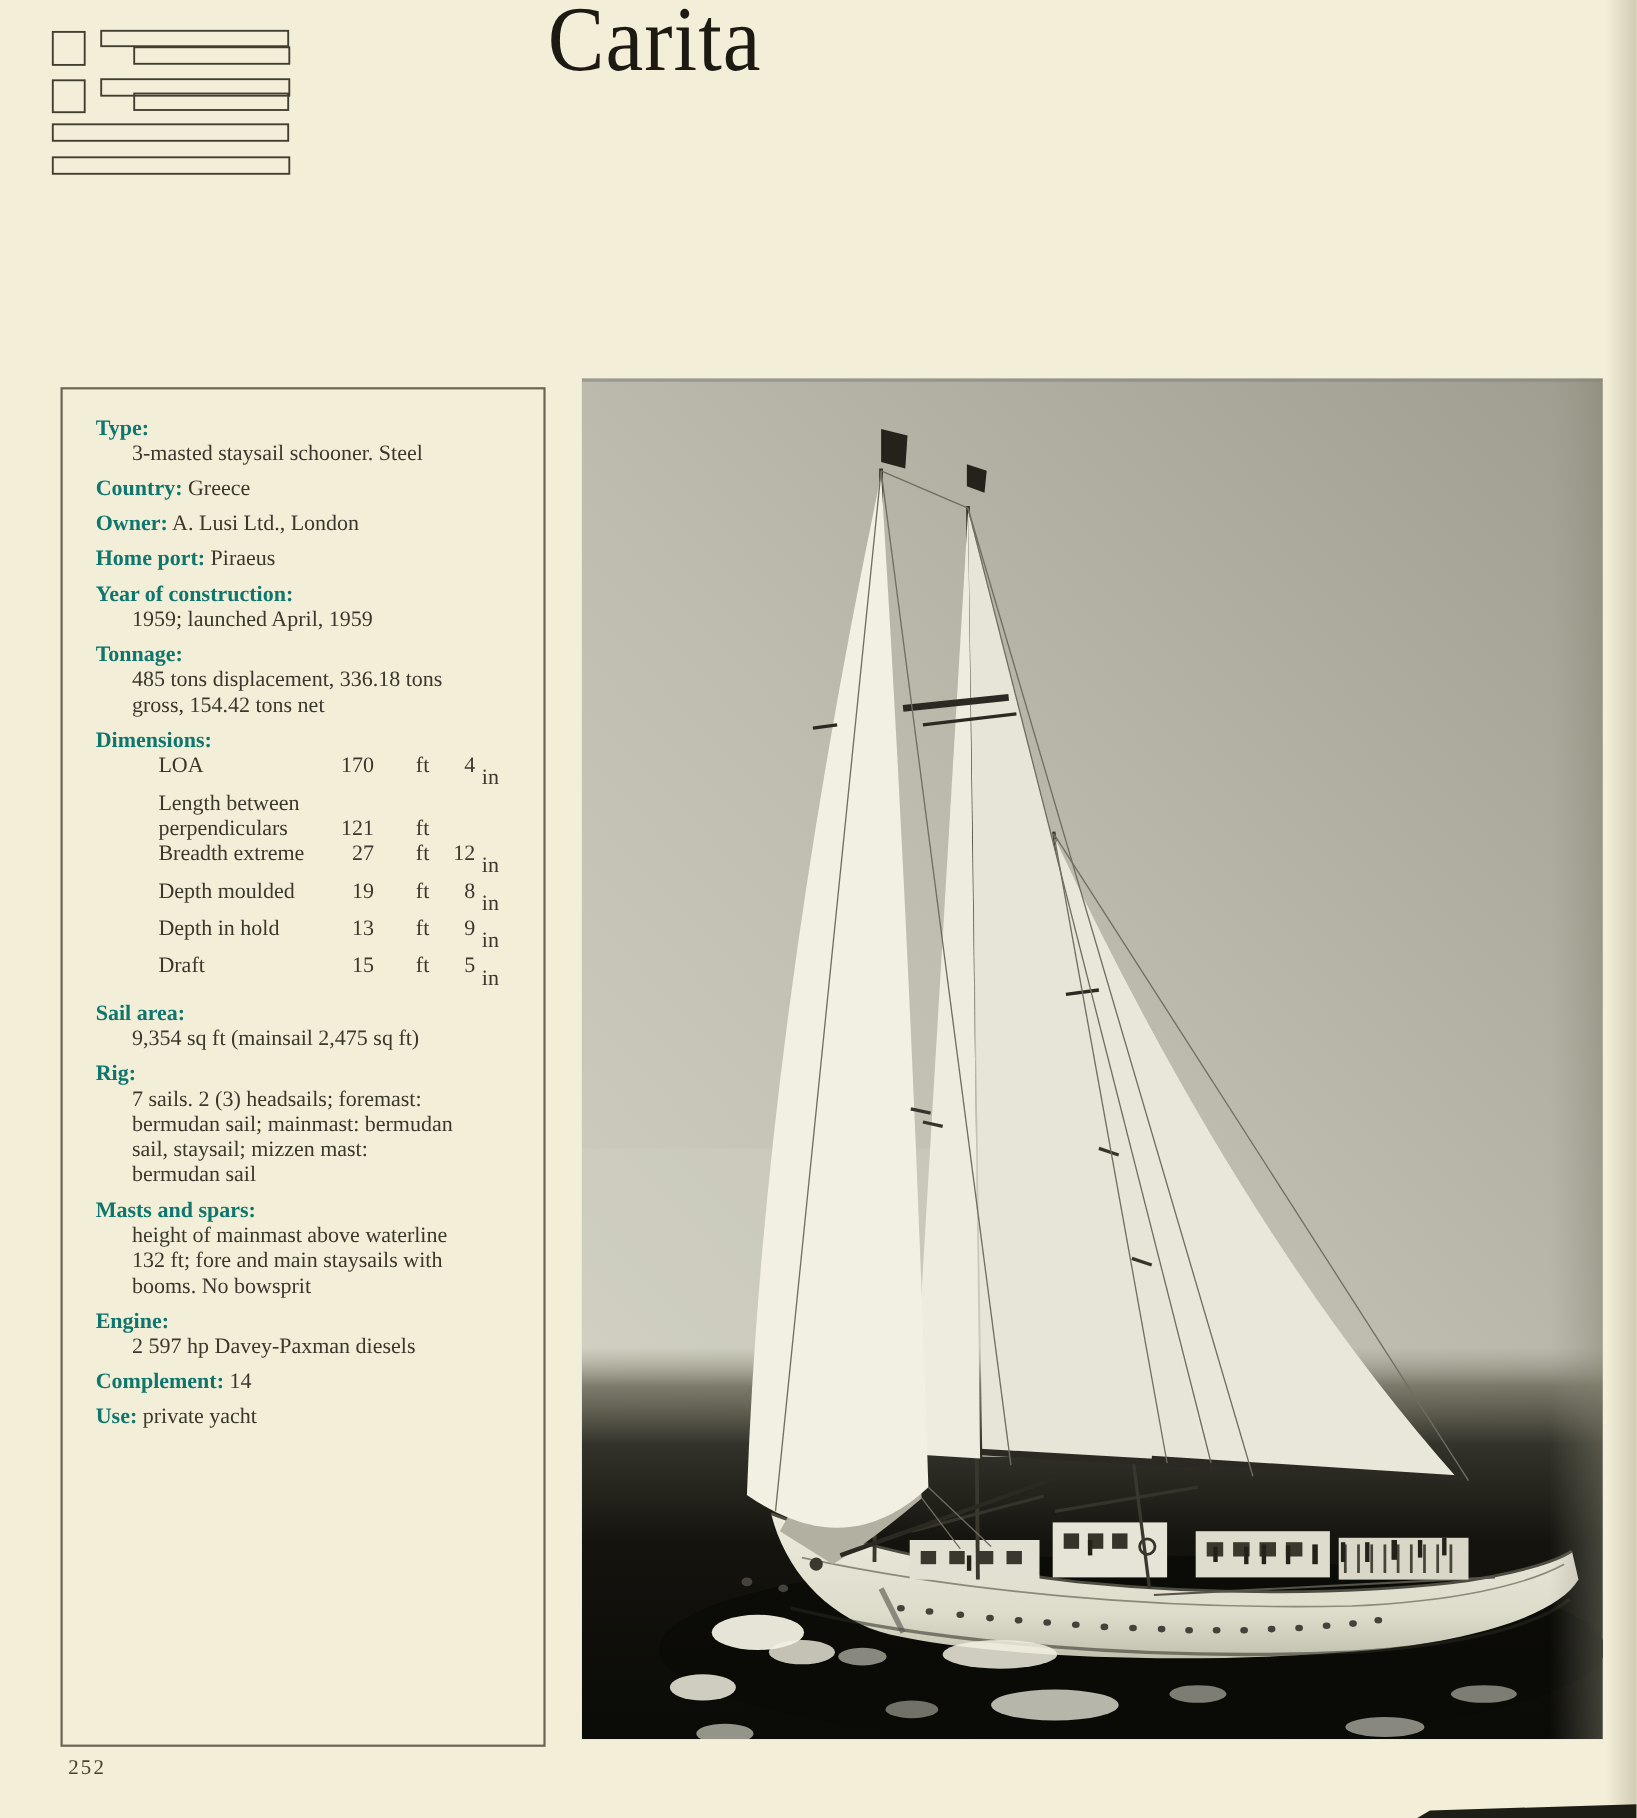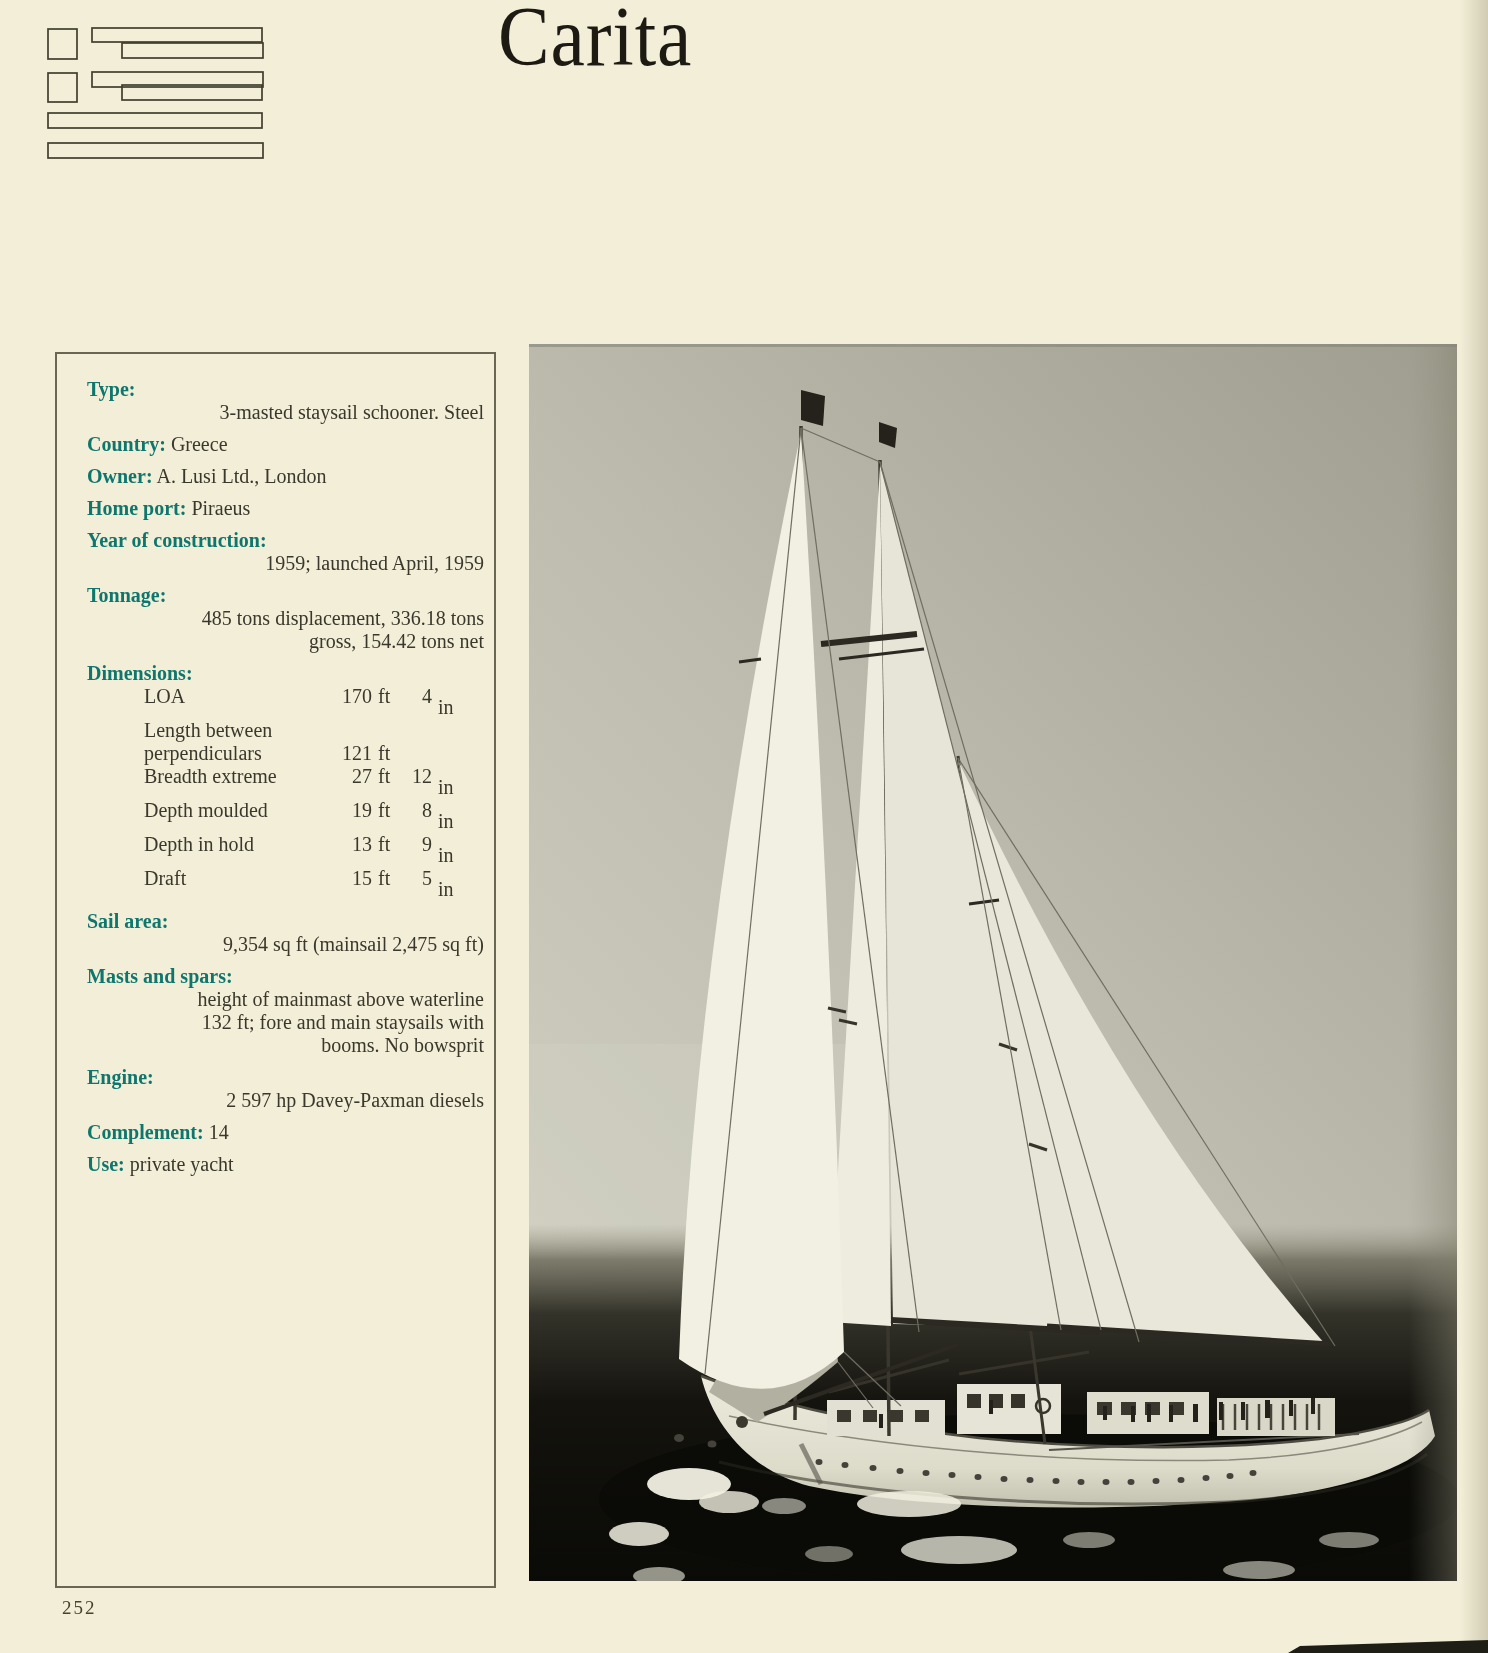--- a/index.html
+++ b/index.html
@@ -12,26 +12,26 @@
          font-size:84px;font-weight:400;letter-spacing:1px;color:#1c1a12;
          transform:scaleX(.92);transform-origin:left top;white-space:nowrap;}
 
   .flag{position:absolute;left:33px;top:22px;}
 
   .spec-box{position:absolute;left:55px;top:352px;width:441px;height:1236px;
             border:2px solid rgba(70,68,50,.8);box-sizing:border-box;}
   .spec-content{padding:24px 10px 0 30px;font-size:20px;line-height:23px;color:#3a382c;}
   .section{margin-bottom:9px;}
   .lbl{font-weight:bold;color:#0f766e;}
-  .line{padding-left:33px;text-align:right;}
+  .line{padding-left:33px;}
   .inline-row .val{font-weight:normal;}
   .dim-row{display:flex;width:344px;padding-left:33px;}
   .dim-name{flex:1;margin-left:24px;}
   .ft-n{width:44px;text-align:right;}
-  .ft-u{width:26px;padding-left:6px;}
+  .ft-u{width:26px;padding-left:6px;margin-left:32px;}
   .in-n{width:28px;text-align:right;}
   .in-u{width:26px;padding-left:6px;margin-top:11px;}
 
   .photo{position:absolute;left:529px;top:344px;width:928px;height:1237px;margin:0;
          background:#b5b4a7;}
   .photo svg{display:block;}
 
   .page-number{position:absolute;left:62px;top:1597px;font-size:19px;
                letter-spacing:2px;color:#45432f;}
 
@@ -132,20 +132,27 @@
             <span class="dim-name">Draft</span>
             <span class="ft-n">15</span>
             <span class="ft-u">ft</span>
             <span class="in-n">5</span>
             <span class="in-u">in</span>
           </div>
         </div>
         <div class="section">
           <div class="lbl">Sail area:</div>
           <div class="line">9,354 sq ft (mainsail 2,475 sq ft)</div>
+        </div>
+        <div class="section">
+          <div class="lbl">Rig:</div>
+          <div class="line">7 sails. 2 (3) headsails; foremast:</div>
+          <div class="line">bermudan sail; mainmast: bermudan</div>
+          <div class="line">sail, staysail; mizzen mast:</div>
+          <div class="line">bermudan sail</div>
         </div>
         <div class="section">
           <div class="lbl">Masts and spars:</div>
           <div class="line">height of mainmast above waterline</div>
           <div class="line">132 ft; fore and main staysails with</div>
           <div class="line">booms. No bowsprit</div>
         </div>
         <div class="section">
           <div class="lbl">Engine:</div>
           <div class="line">2 597 hp Davey-Paxman diesels</div>

